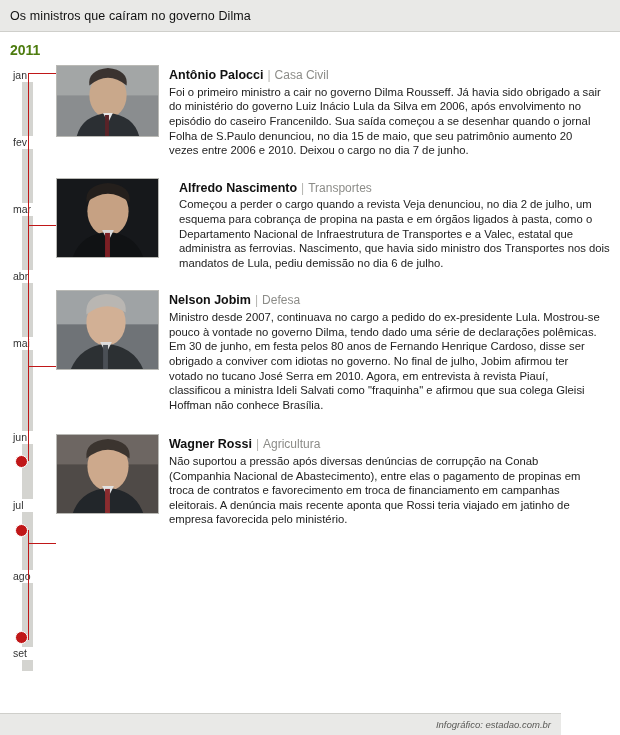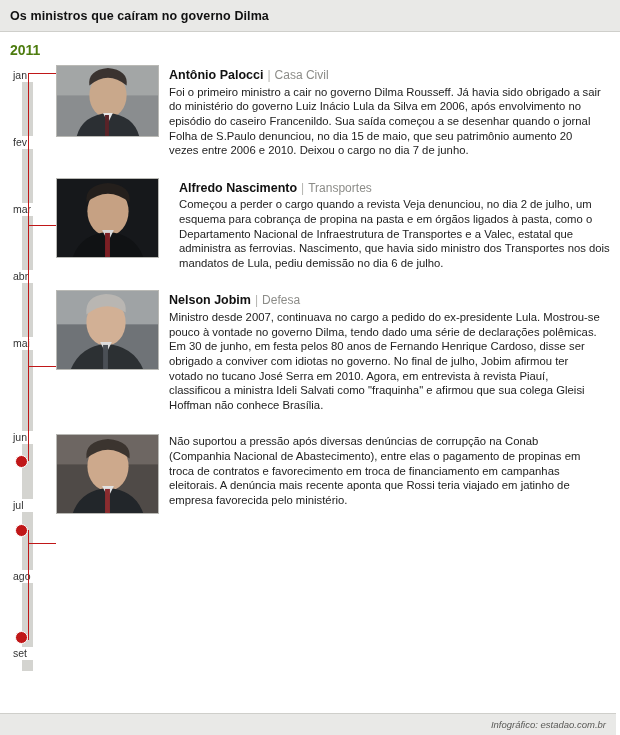--- a/index.html
+++ b/index.html
@@ -26,21 +26,21 @@
   .header {
     height: 32px;
     background: #e9e9e7;
     border-bottom: 1px solid #cfcfcb;
     display: flex;
     align-items: center;
     padding-left: 10px;
   }
   .header-title {
     font-size: 12.5px;
-    font-weight: bold;
+    font-weight: normal;
     color: #111;
     letter-spacing: 0.1px;
   }
   
   .year-row {
     padding: 9px 0 6px 10px;
   }
   .year-label {
     font-size: 14px;
     font-weight: bold;
@@ -149,21 +149,21 @@
     font-size: 11.3px;
     line-height: 14.6px;
     color: #222;
     text-align: left;
   }
   
   .footer {
     position: absolute;
     left: 0;
     bottom: 0;
-    width: 616px;
+    width: 561px;
     height: 22px;
     background: #e9e9e7;
     border-top: 1px solid #cfcfcb;
     display: flex;
     align-items: center;
     justify-content: flex-end;
     padding-right: 10px;
   }
   .footer-text {
     font-size: 9.5px;
@@ -295,20 +295,23 @@
             <rect x="0" y="0" width="103" height="80" fill="#4f4a47"></rect>
             <rect x="0" y="0" width="103" height="30" fill="#6d6662"></rect>
             <ellipse cx="52" cy="32" rx="21" ry="25" fill="#cda98c"></ellipse>
             <path d="M30 24 q22 -18 44 0 q2 -18 -22 -20 q-24 2 -22 20z" fill="#3b342f"></path>
             <path d="M16 80 q8 -24 36 -26 q28 2 36 26 z" fill="#22262a"></path>
             <path d="M46 52 l6 12 l6 -12 z" fill="#e2e2e2"></path>
             <rect x="49" y="55" width="5" height="25" fill="#8b2c2f"></rect>
           </svg>
         </div>
         <div class="entry-body">
+          <div class="entry-head">
+            <span class="ent-name">Wagner Rossi</span><span class="sep">|</span><span class="ent-role">Agricultura</span>
+          </div>
           <div class="ent-text">Não suportou a pressão após diversas denúncias de corrupção na Conab (Companhia Nacional de Abastecimento), entre elas o pagamento de propinas em troca de contratos e favorecimento em troca de financiamento em campanhas eleitorais. A denúncia mais recente aponta que Rossi teria viajado em jatinho de empresa favorecida pelo ministério.</div>
         </div>
       </div>
 
     </div>
   </div>
 
   <div class="footer">
     <span class="footer-text">Infográfico: estadao.com.br</span>
   </div>

